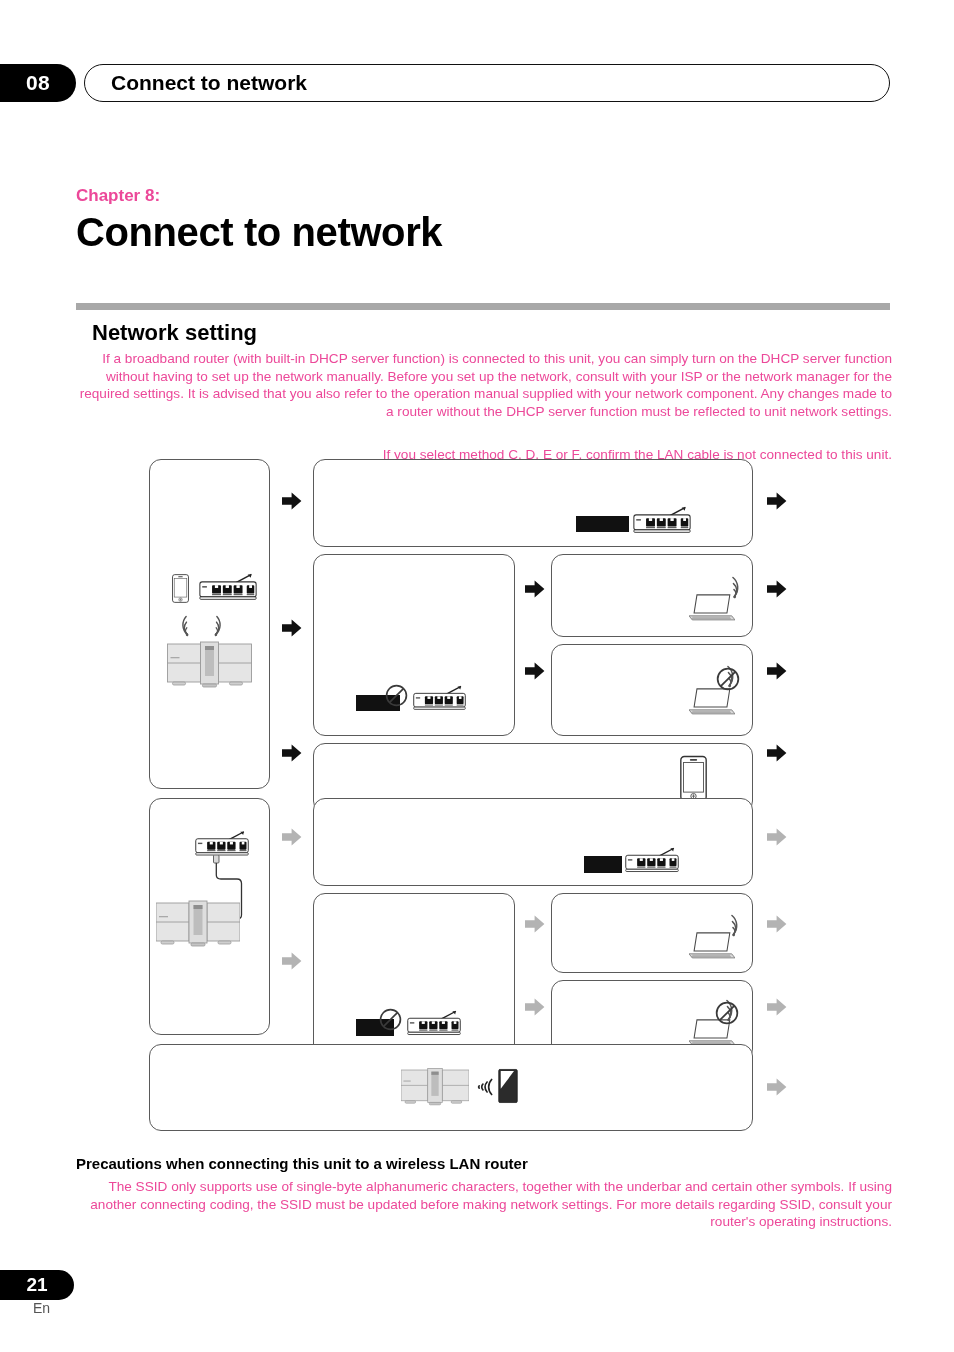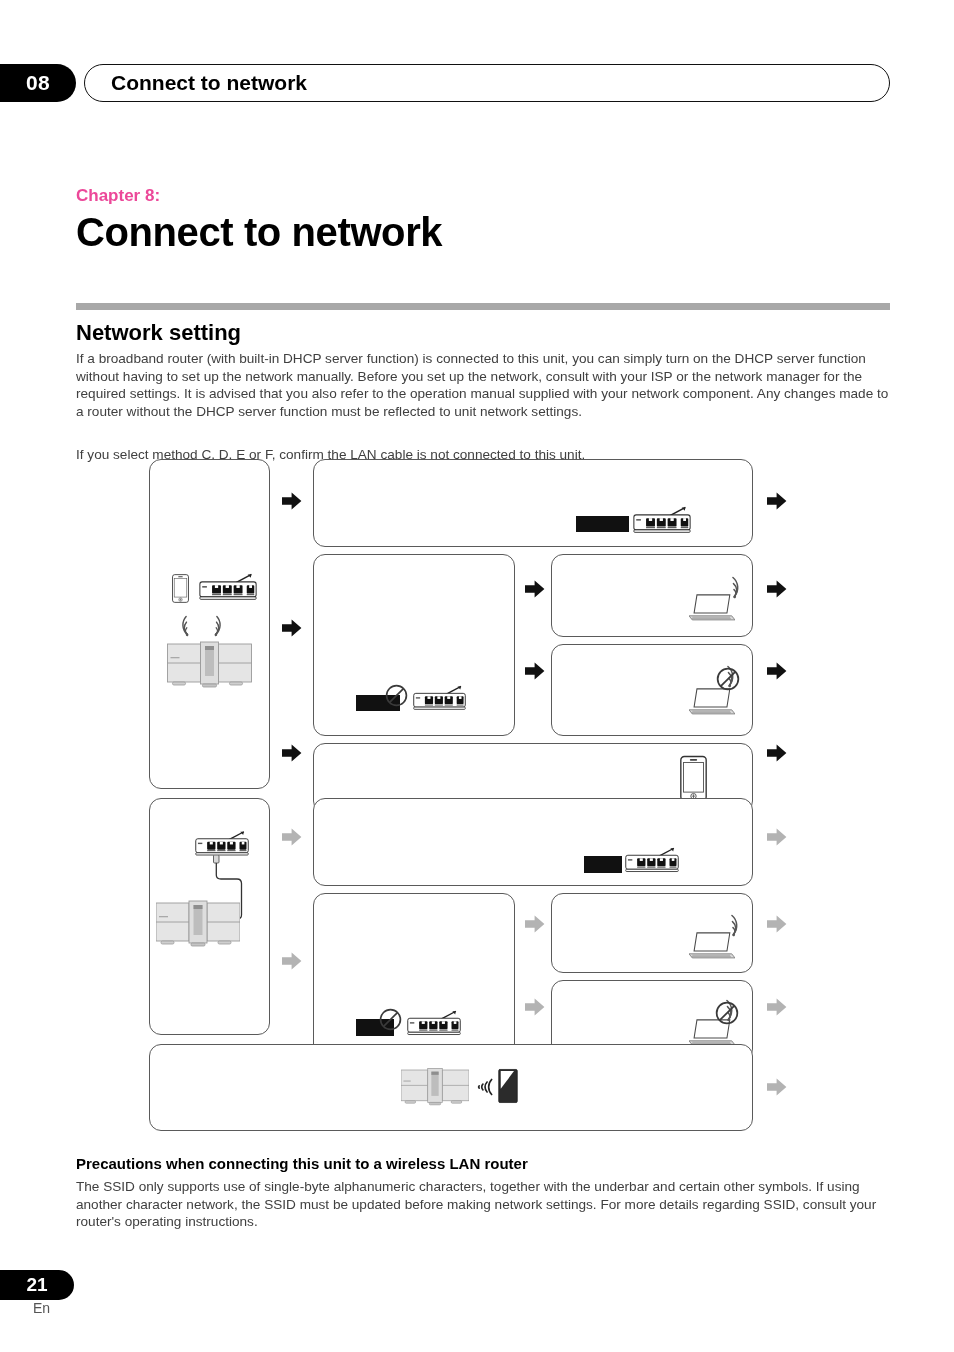--- a/index.html
+++ b/index.html
@@ -41,26 +41,26 @@
     font-size:40px; font-weight:bold; color:#000;
     letter-spacing:-0.4px;
   }
 
   
   .rule {
     position:absolute; left:76px; top:303px; width:814px; height:7px;
     background:#a8a8a8;
   }
   .sec-title {
-    position:absolute; left:76px; top:320px;
+    position:absolute; left:92px; top:320px;
     font-size:22px; font-weight:bold; color:#000;
   }
   .para {
     position:absolute; left:76px; width:816px;
-    font-size:13.6px; line-height:17.6px; color:#404040;
+    font-size:13.6px; line-height:17.6px; color:#ec4899;text-align:right;
   }
   .para.p1 { top:350px; }
   .para.p2 { top:446px; }
 
   
   .diagram { position:absolute; left:140px; top:450px; width:814px; height:700px; }
   .cell {
     position:absolute;
     border:1.1px solid #5a5a5a;
     border-radius:12px;
@@ -470,16 +470,16 @@
   </div>
   <span class="arrow" style="left:627px; top:626px;">
     <svg viewBox="0 0 20 22" fill="#b3b3b3">
         <use href="#sym-arrow"></use>
       </svg>
     </span>
 
 </div>
 
 <div class="sub-title">Precautions when connecting this unit to a wireless LAN router</div>
-<div class="para p3">The SSID only supports use of single-byte alphanumeric characters, together with the underbar and certain other symbols. If using another character network, the SSID must be updated before making network settings. For more details regarding SSID, consult your router's operating instructions.</div>
+<div class="para p3">The SSID only supports use of single-byte alphanumeric characters, together with the underbar and certain other symbols. If using another connecting coding, the SSID must be updated before making network settings. For more details regarding SSID, consult your router's operating instructions.</div>
 
 <div class="pg-num">21</div>
 <div class="pg-lang">En</div>
 
 </body></html>

